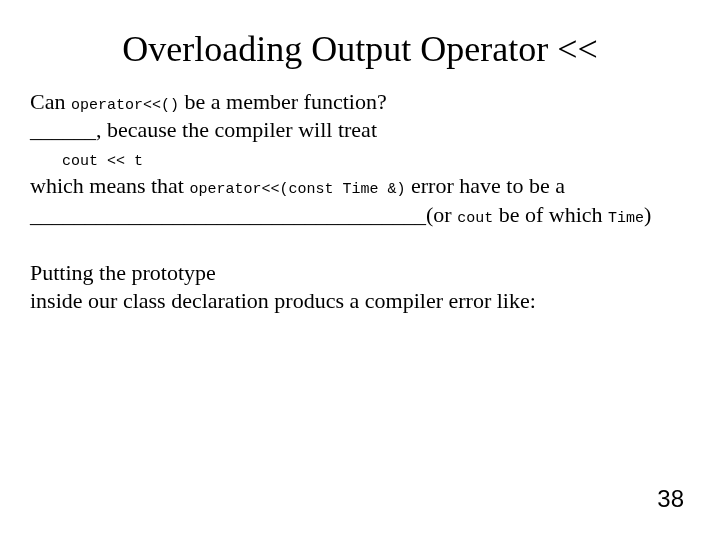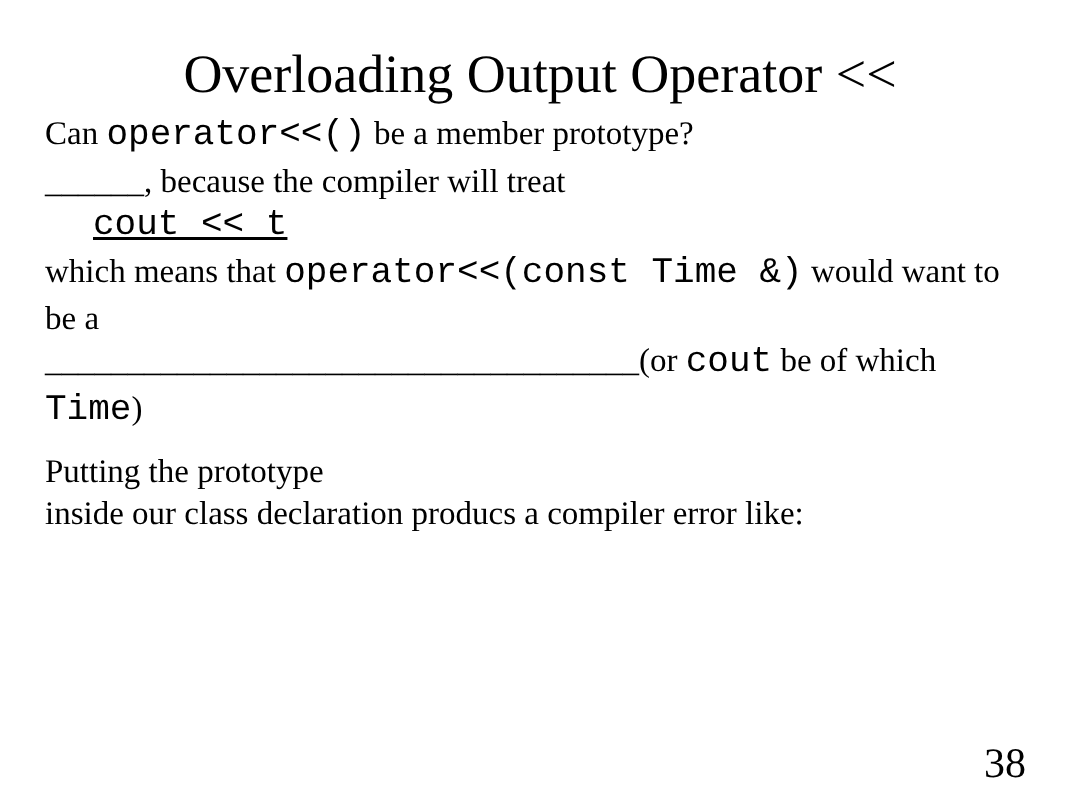--- a/index.html
+++ b/index.html
@@ -14,69 +14,68 @@
   .slide {
     box-sizing: border-box;
     width: 720px;
     height: 540px;
     padding: 18px 30px 20px 30px;
     position: relative;
   }
   .title {
     font-size: 36px;
     text-align: center;
-    margin: 10px 0 5px 0;
+    margin: 10px 0 18px 0;
     font-weight: normal;
   }
   .body {
     font-size: 22px;
     line-height: 1.28;
   }
   .code {
     font-family: "Courier New", Courier, monospace;
-    font-size: 24px;
+    font-size: 15px;
   }
   .indent {
     margin-left: 32px;
-    text-decoration: underline;
   }
   .para-gap {
-    margin-top: 10px;
+    margin-top: 30px;
   }
   .pagenum {
     position: absolute;
     right: 36px;
-    bottom: 14px;
-    font-size: 28px;
-    font-family: Liberation Serif, serif;
+    bottom: 27px;
+    font-size: 24px;
+    font-family: Liberation Sans, sans-serif;
   }
 </style>
 </head>
 <body>
 
 <div class="slide">
 
   <div class="title">Overloading Output Operator &lt;&lt;</div>
 
   <div class="body">
 
     <div>
-      <span>Can </span><span class="code">operator&lt;&lt;()</span><span> be a member prototype?</span>
+      <span>Can </span><span class="code">operator&lt;&lt;()</span><span> be a member function?</span>
     </div>
 
     <div>______, because the compiler will treat</div>
 
     <div class="indent">
       <span class="code">cout &lt;&lt; t</span>
     </div>
 
 
 
     <div>
-      <span>which means that </span><span class="code">operator&lt;&lt;(const Time &amp;)</span><span> would want to be a</span>
+      <span>which means that </span><span class="code">operator&lt;&lt;(const Time &amp;)</span><span> error have to be a</span>
     </div>
 
     <div>
       <span>____________________________________(or </span><span class="code">cout</span><span> be of which </span><span class="code">Time</span><span>)</span>
     </div>
 
 
     <div class="para-gap">Putting the prototype</div>
 
 

